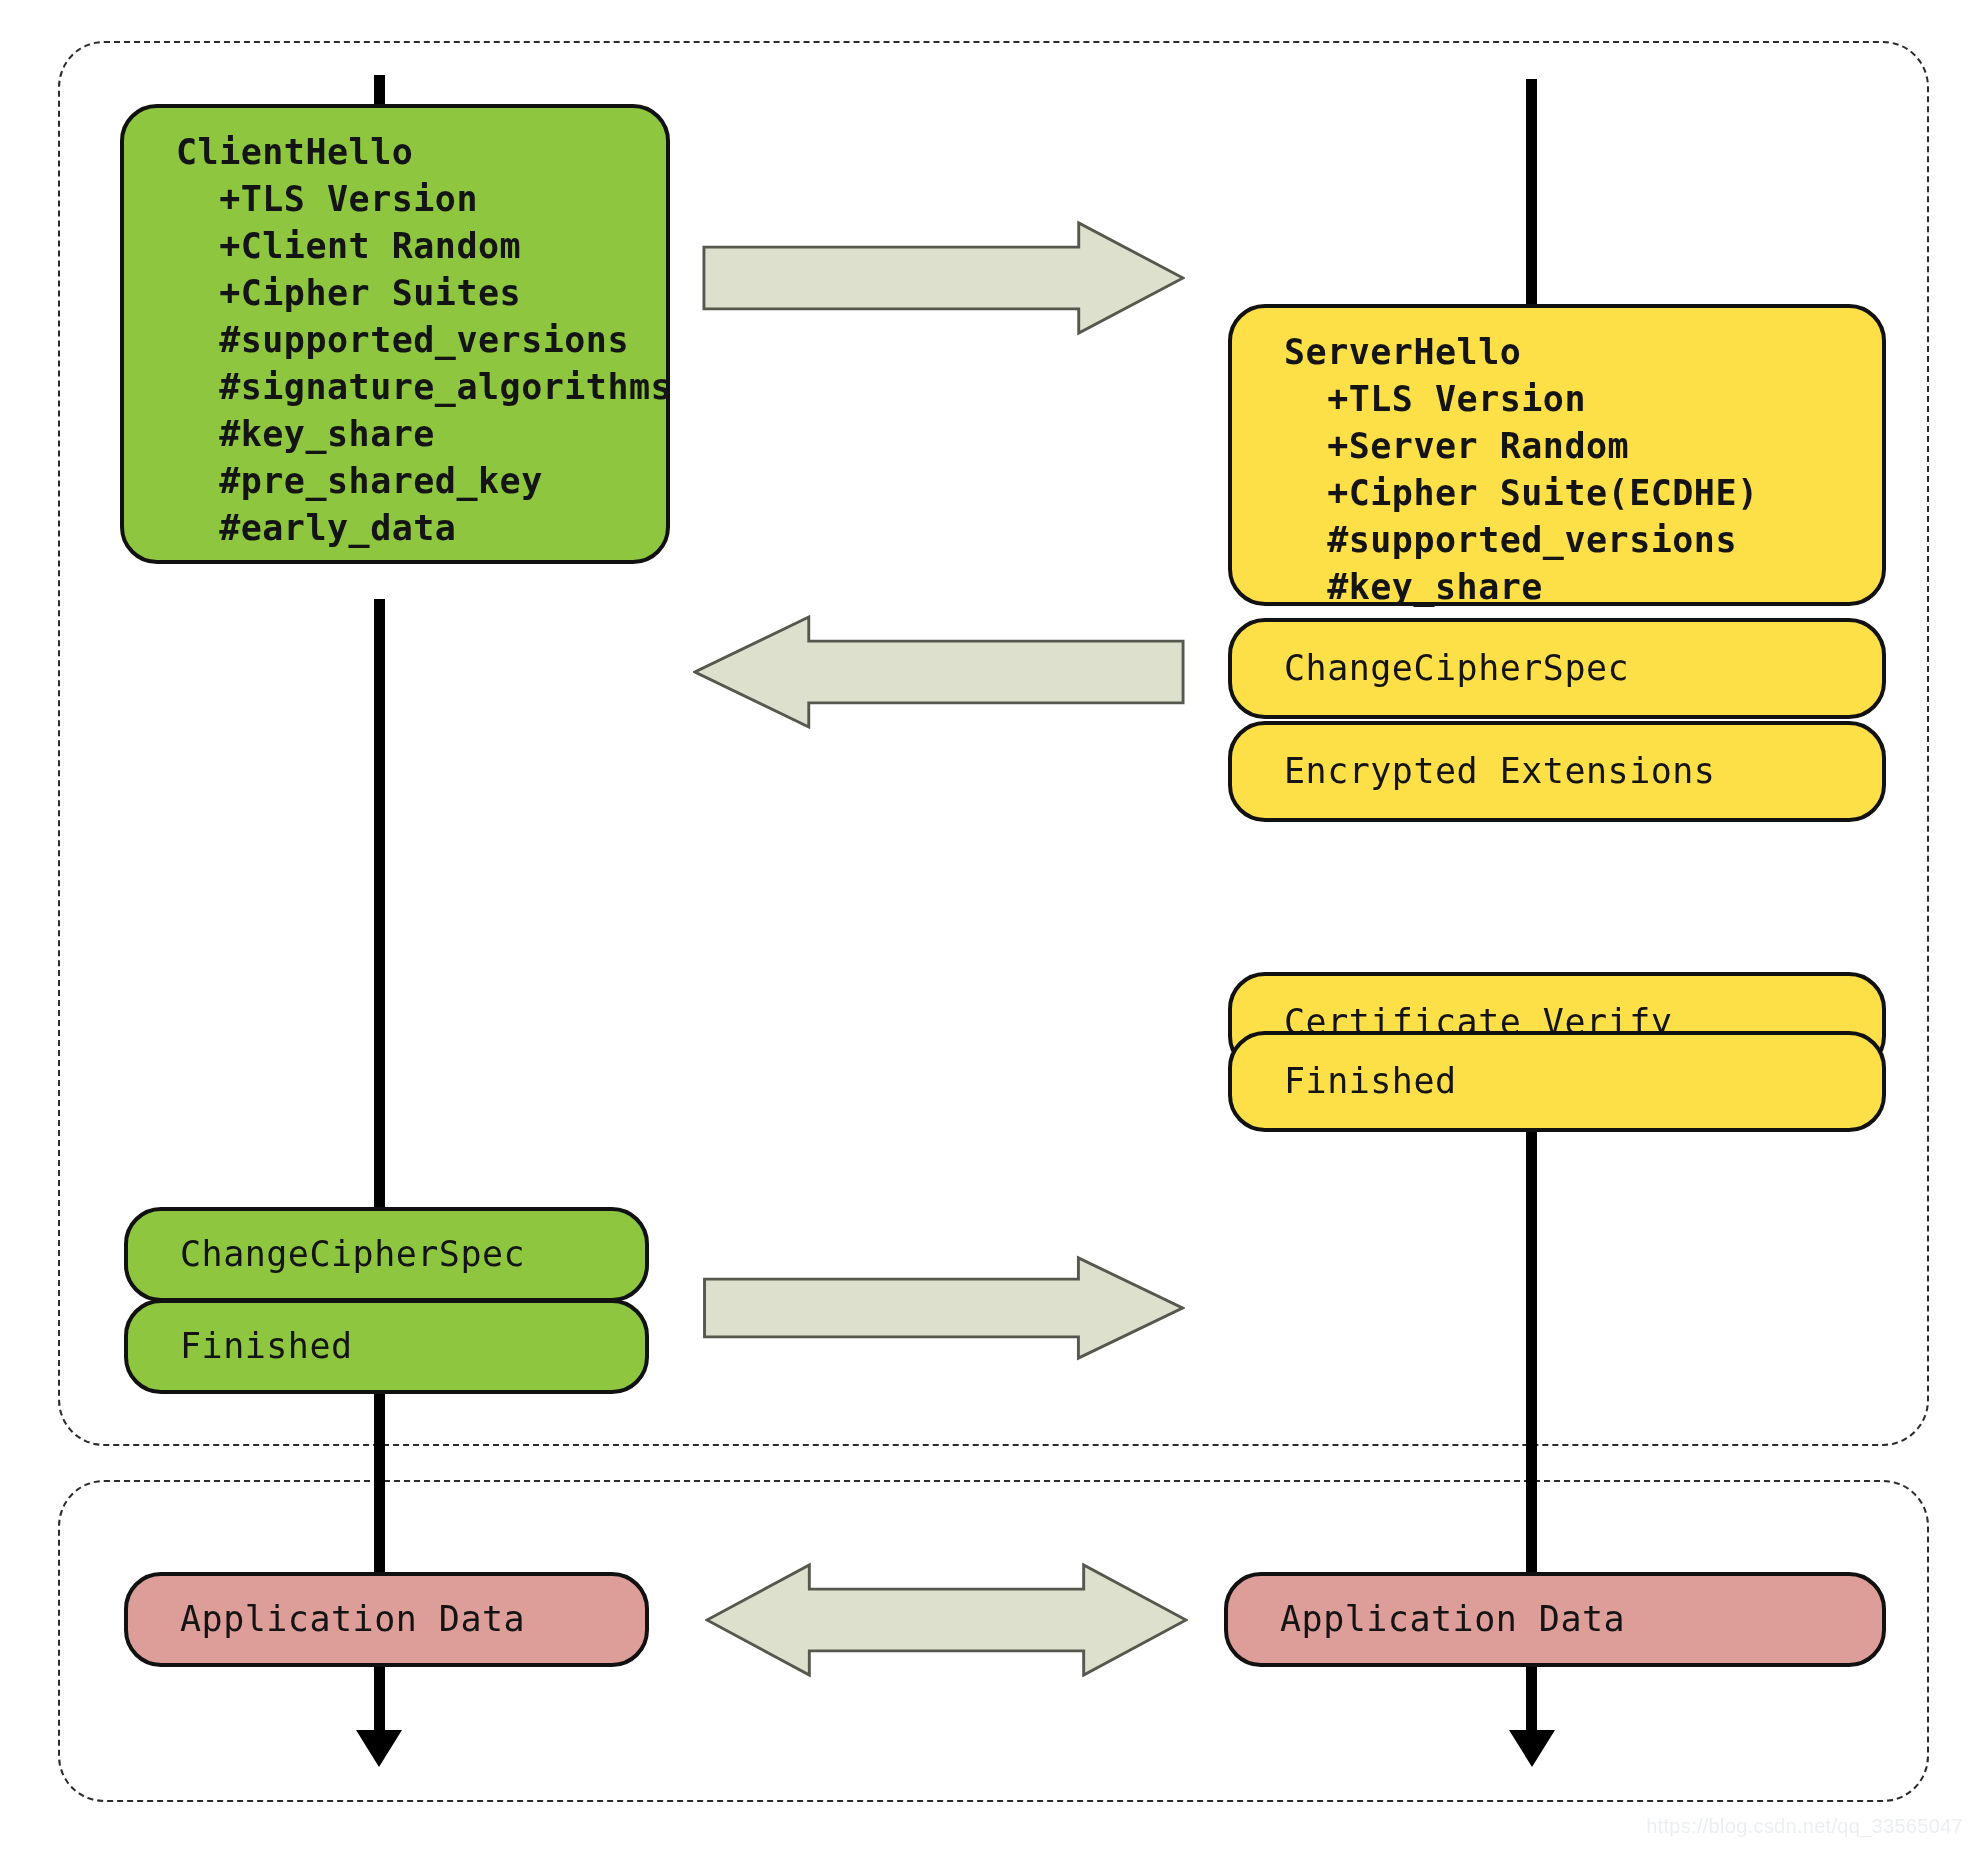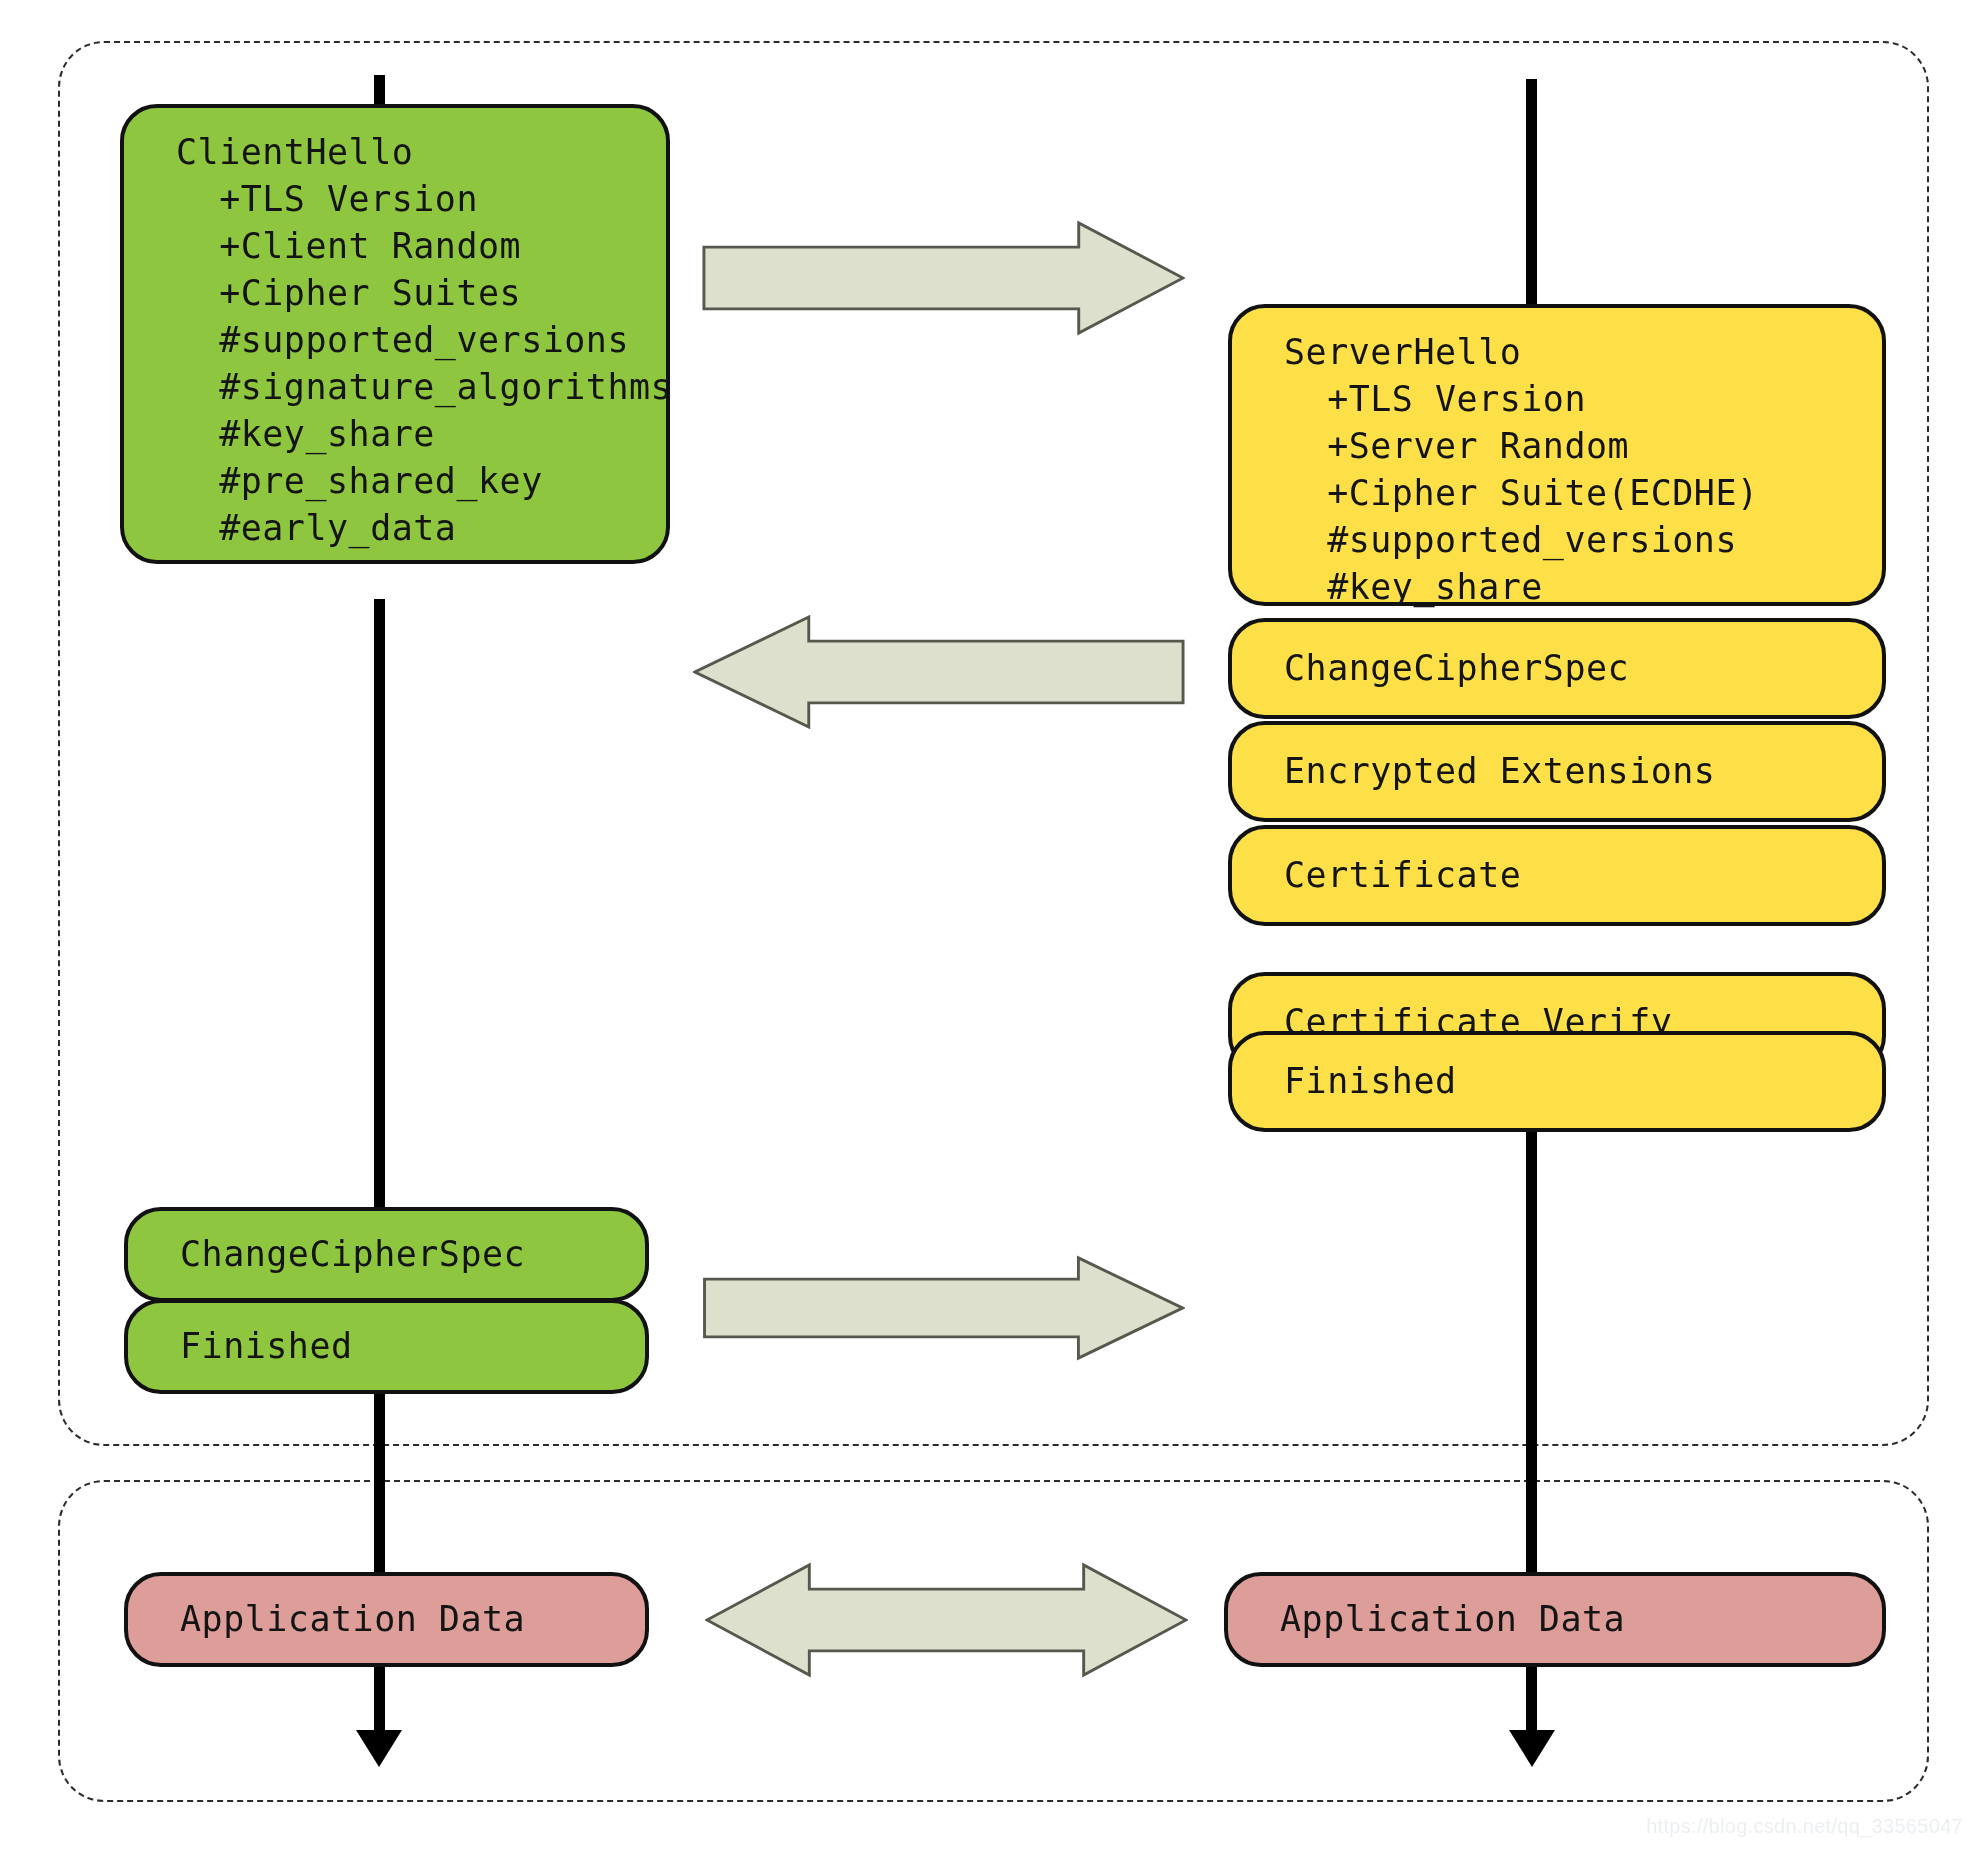--- a/index.html
+++ b/index.html
@@ -59,20 +59,21 @@
   .msgbox {
     position: absolute;
     box-sizing: border-box;
     border: 4.8px solid #111111;
     border-radius: 37px;
     padding: 0;
     display: block;
   }
   .msgbox .lines {
     padding: 21px 0 21px 0;
+    font-weight: bold;
   }
   .msgbox .ln {
     font-family: "DejaVu Sans Mono", monospace;
     font-size: 35px;
     line-height: 47px;
     color: #141414;
     white-space: pre;
     padding-left: 52px;
     letter-spacing: 0.5px;
   }
@@ -170,23 +171,20 @@
       <div class="ln">  #key_share</div>
     </div>
   </div>
 
   <div class="msgbox orange single" id="box-srv-ccs">
     <div class="ln">ChangeCipherSpec</div>
   </div>
   <div class="msgbox orange single" id="box-srv-encext">
     <div class="ln">Encrypted Extensions</div>
   </div>
-  <div class="msgbox orange single" id="box-srv-cert">
-    <div class="ln">Certificate</div>
-  </div>
   <div class="msgbox orange single" id="box-srv-certverify">
     <div class="ln">Certificate Verify</div>
   </div>
   <div class="msgbox orange single" id="box-srv-finished">
     <div class="ln">Finished</div>
   </div>
 
   <div class="msgbox green single" id="box-cli-ccs">
     <div class="ln">ChangeCipherSpec</div>
   </div>

